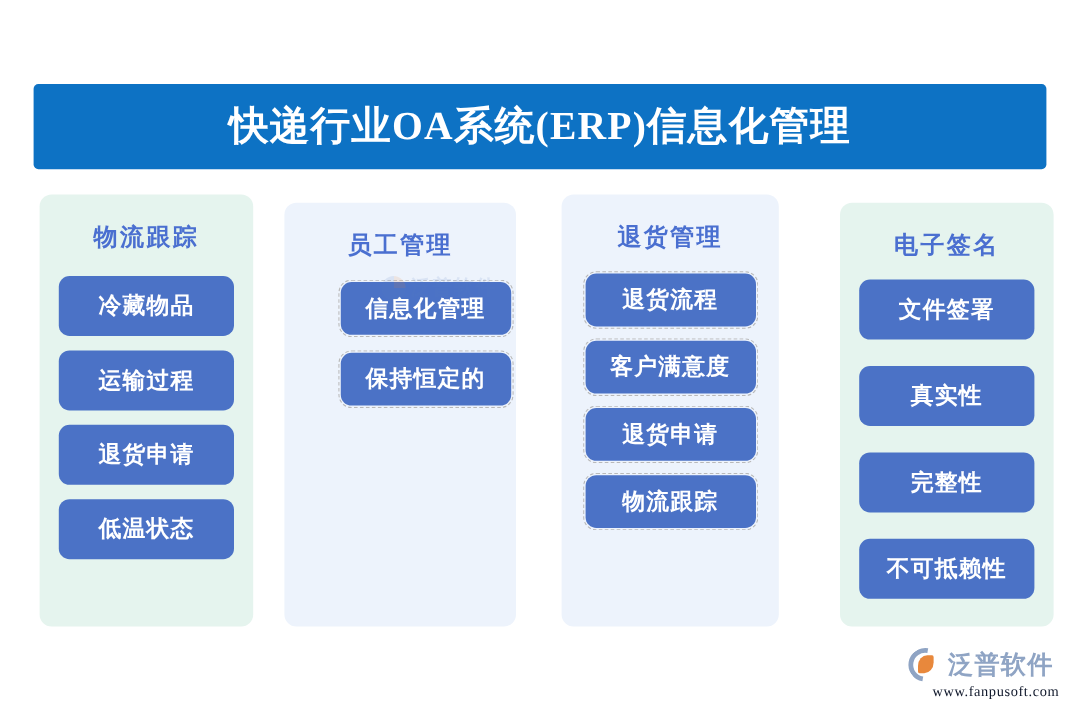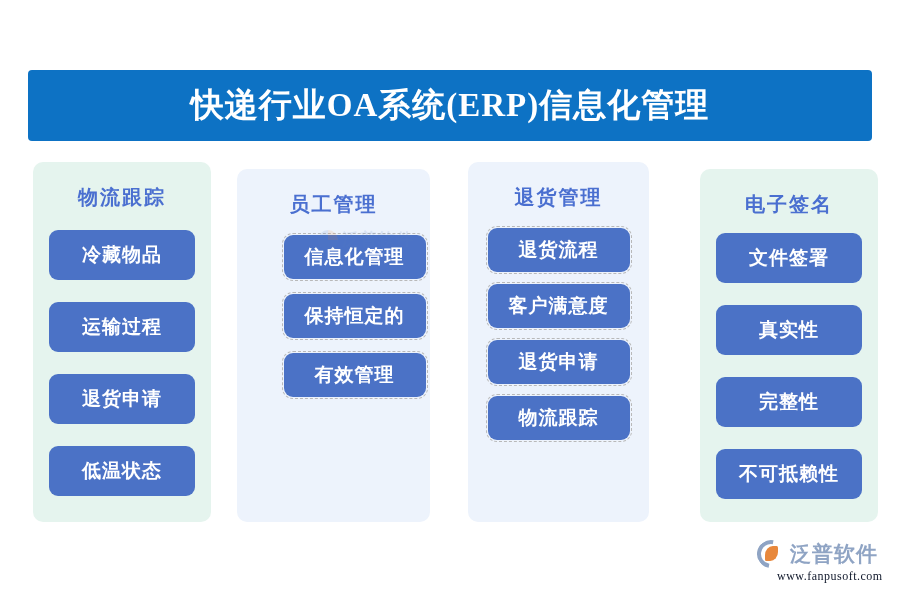--- a/index.html
+++ b/index.html
@@ -43,21 +43,21 @@
     display:flex; align-items:center; justify-content:center;
     font-size:19px; font-weight:bold; letter-spacing:1px;
     white-space:nowrap;
     font-family:"Liberation Serif","DejaVu Serif",serif;
   }
   .pill.dashed{ outline:1px dashed #b9b9b9; outline-offset:1px; }
 
   
   #col1{ left:33px;  top:162px; width:178px; height:360px; }
   #col1 .col-head{ margin-top:22px; }
-  #col1 .pills{ margin-top:19px; display:flex; flex-direction:column; gap:22px; }
+  #col1 .pills{ margin-top:19px; display:flex; flex-direction:column; gap:12px; }
   #col1 .pill{ width:146px; height:50px; }
 
   
   #col2{ left:237px; top:169px; width:193px; height:353px; }
   #col2 .col-head{ margin-top:22px; }
   #col2 .pills{ margin-top:17px; display:flex; flex-direction:column; gap:15px; }
   #col2 .pill{ width:142px; height:44px;margin-left:42px; }
 
   
   #col3{ left:468px; top:162px; width:181px; height:360px; }
@@ -121,21 +121,20 @@
       <div class="pill">退货申请</div>
       <div class="pill">低温状态</div>
     </div>
   </div>
 
   <div class="col col-blue" id="col2">
     <div class="col-head">员工管理</div>
     <div class="pills">
       <div class="pill dashed">信息化管理</div>
       <div class="pill dashed">保持恒定的</div>
-      <div class="pill dashed">有效管理</div>
     </div>
   </div>
 
   <div class="col col-mint" id="col4">
     <div class="col-head">电子签名</div>
     <div class="pills">
       <div class="pill">文件签署</div>
       <div class="pill">真实性</div>
       <div class="pill">完整性</div>
       <div class="pill">不可抵赖性</div>

